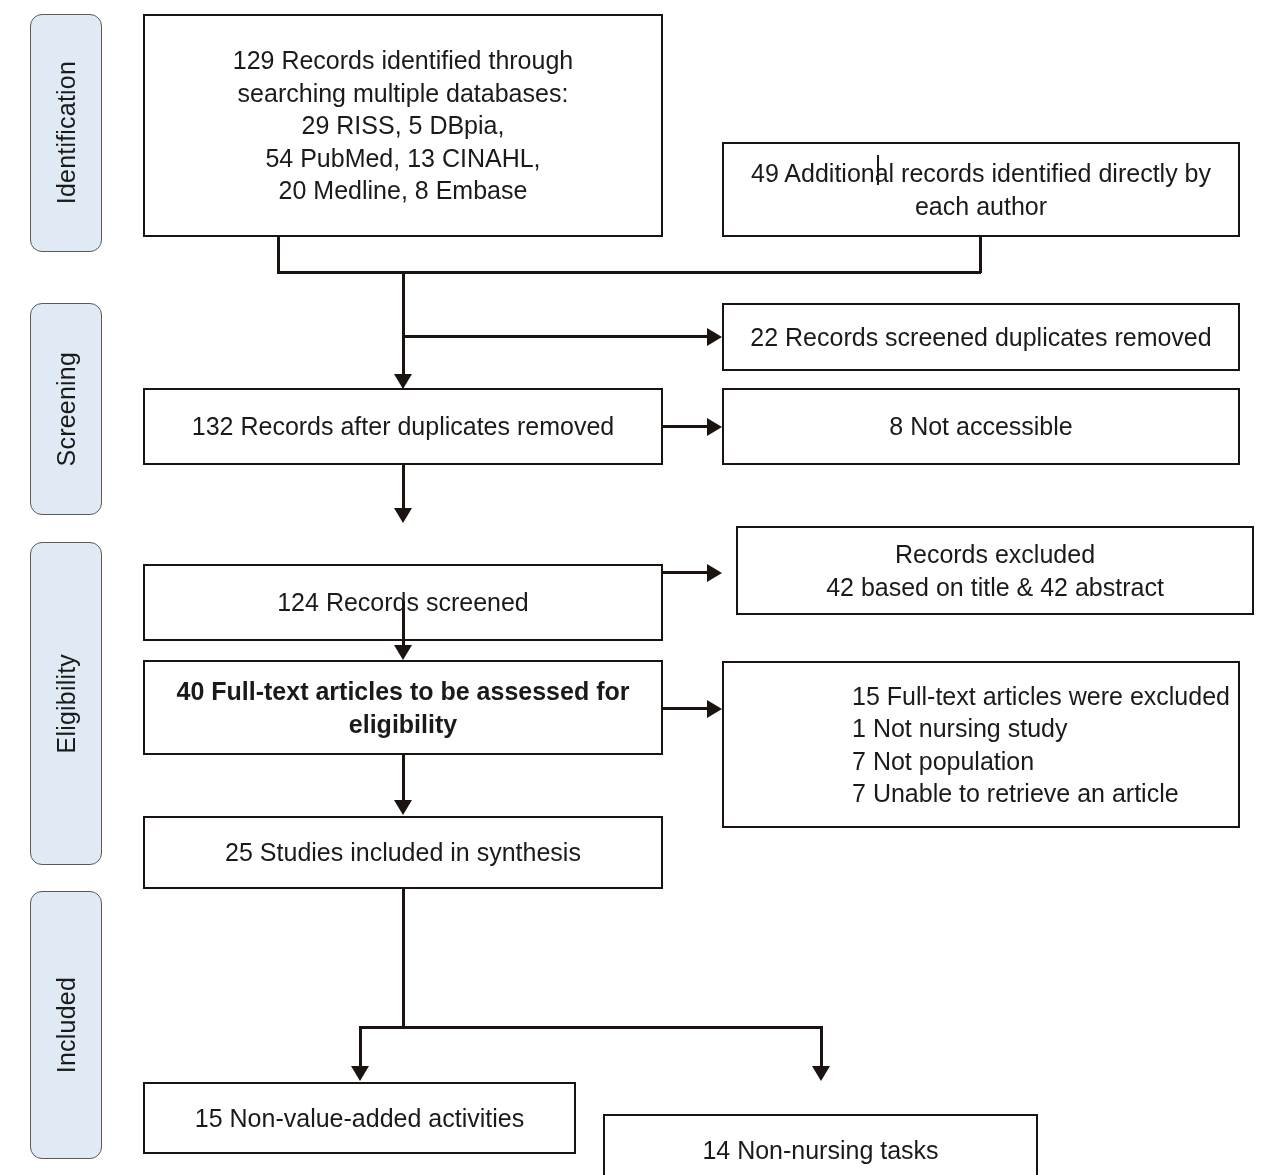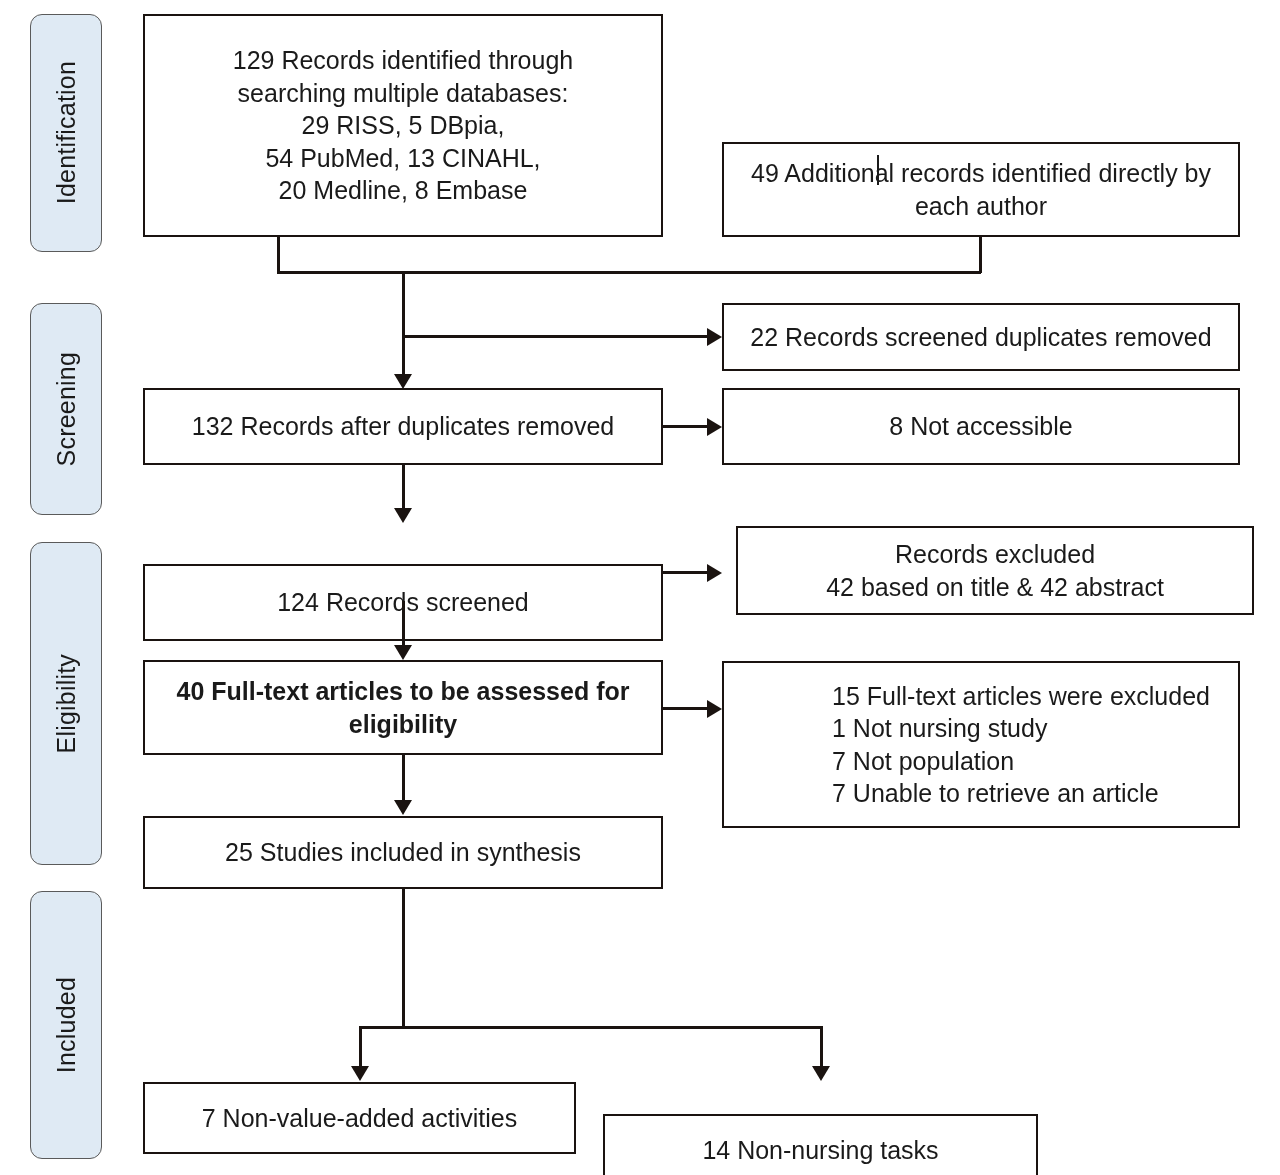--- a/index.html
+++ b/index.html
@@ -48,21 +48,21 @@
     text-align: center;
   }
   .box .txt {
     font-size: 25px;
     line-height: 1.30;
     color: #1a1a1a;
     padding: 0 8px;
     white-space: pre-line;
   }
   .box.left-align {
-    justify-content: center;
+    justify-content: flex-end;
   }
   .box.left-align .txt {
     text-align: left;
     padding-left: 88px;
   }
 
   
   .hline {
     position: absolute;
     background: #1a1310;
@@ -201,20 +201,20 @@
   <div class="vline" style="left:402px; top:889px; height:139px;"></div>
   <div class="hline" style="left:359px; top:1026px; width:464px;"></div>
 
   <div class="vline" style="left:359px; top:1026px; height:43px;"></div>
   <div class="arrow-down" style="left:351px; top:1066px;"></div>
 
   <div class="vline" style="left:820px; top:1026px; height:43px;"></div>
   <div class="arrow-down" style="left:812px; top:1066px;"></div>
 
   <div class="box" style="left:143px; top:1082px; width:433px; height:72px;">
-    <span class="txt">7 Non-value-added activities</span>
+    <span class="txt">15 Non-value-added activities</span>
   </div>
 
   <div class="box" style="left:603px; top:1082px; width:435px; height:72px;margin-top:32px;">
     <span class="txt">14 Non-nursing tasks</span>
   </div>
 
 </div>
 
 </body></html>

